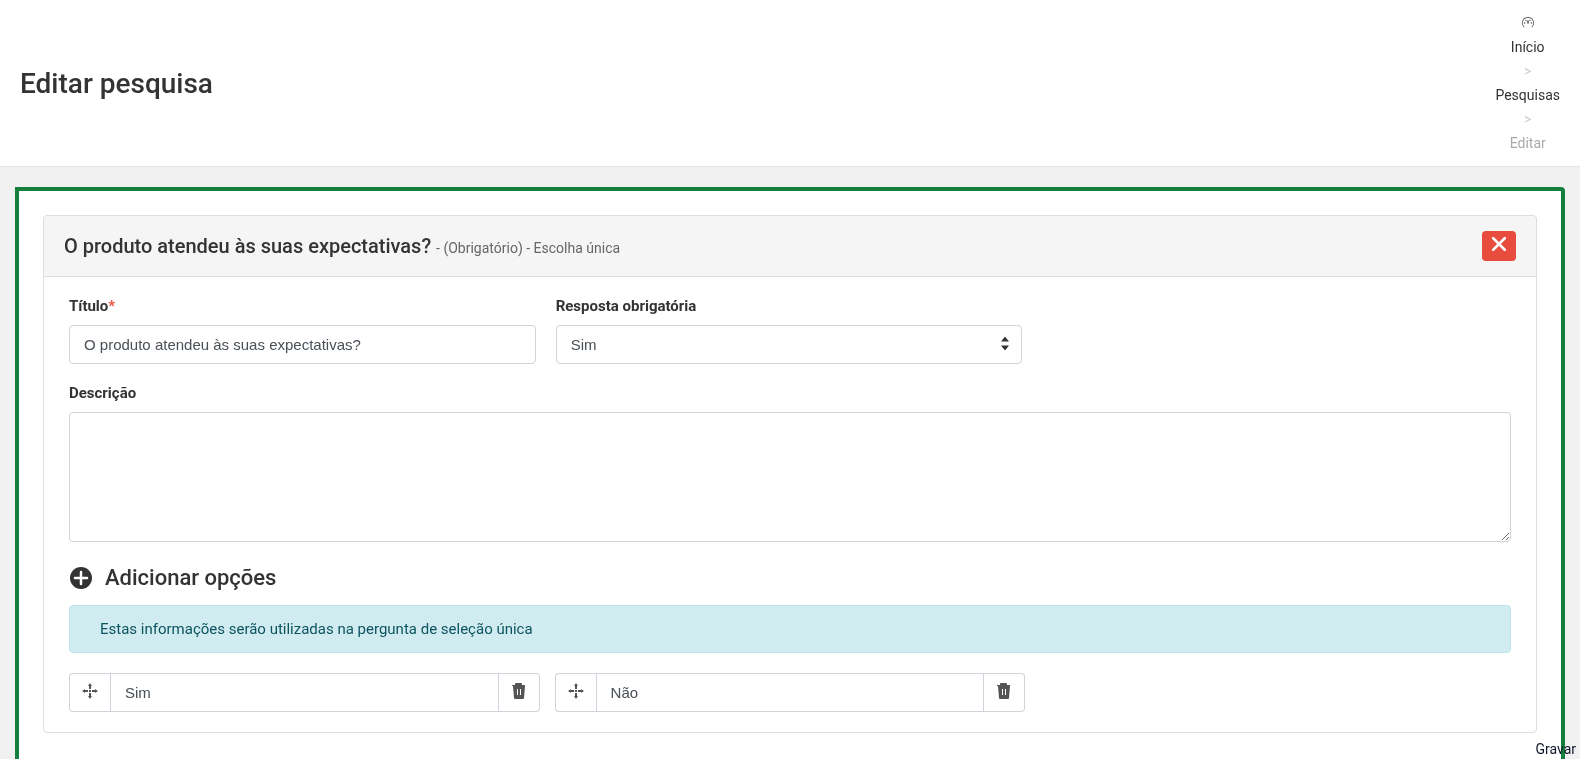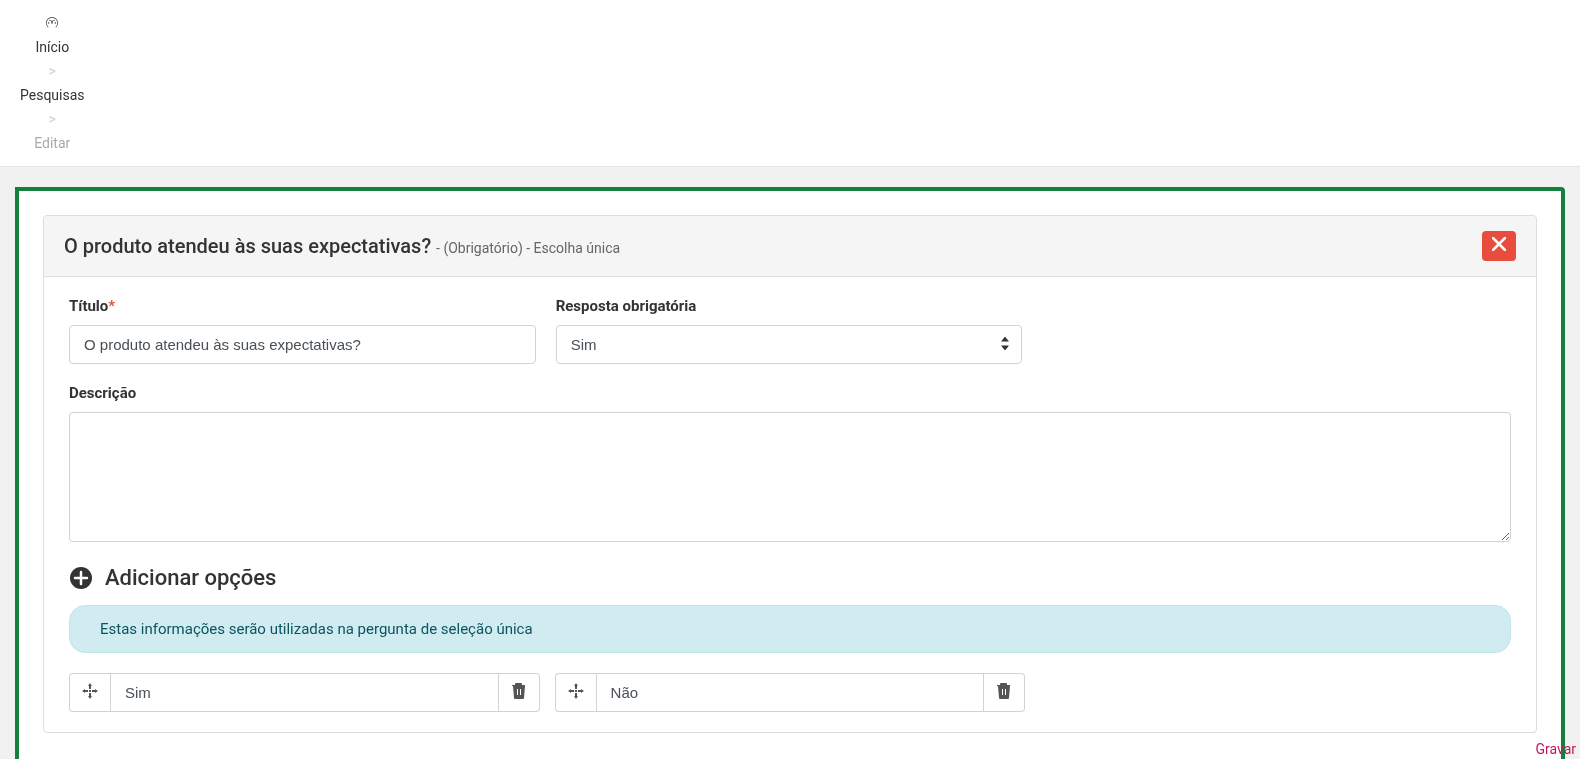--- a/index.html
+++ b/index.html
@@ -28,33 +28,34 @@
     .form-label { display: block; margin-bottom: 10px; font-size: 15px; color: #333; font-weight: bold; }
     .required { color: #e74c3c; }
     .form-control { width: 100%; padding: 10px 14px; border: 1px solid #ced4da; border-radius: 4px; font-size: 15px; color: #495057; background: #fff; }
     .select-wrap { position: relative; }
     .select-wrap .form-control { appearance: none; padding-right: 34px; cursor: pointer; }
     .select-caret { position: absolute; right: 12px; top: 50%; transform: translateY(-50%); pointer-events: none; color: #555; }
     textarea.form-control { min-height: 130px; resize: both; }
     .add-options { display: flex; align-items: center; gap: 12px; margin-bottom: 15px; cursor: pointer; }
     .add-options h3 { font-size: 22px; font-weight: 500; color: #333; }
     .plus-circle { width: 24px; height: 24px; }
-    .alert-info { background: #d1ecf1; border: 1px solid #bee5eb; color: #0c5460; padding: 14px 30px; border-radius: 16px; margin-bottom: 20px; font-size: 15px; }
+    .alert-info { background: #d1ecf1; border: 1px solid #bee5eb; color: #0c5460; padding: 14px 30px; border-radius: 4px; margin-bottom: 20px; font-size: 15px; }
     .options-row { display: flex; gap: 15px; }
     .option-group { display: flex; flex: 0 0 calc(33.333% - 10px); }
     .option-handle, .option-delete { width: 50px; display: flex; align-items: center; justify-content: center; background: #fff; border: 1px solid #ced4da; color: #555; cursor: pointer; }
     .option-handle { border-radius: 4px 0 0 4px; border-right: none; cursor: move; }
     .option-delete { border-radius: 0 4px 4px 0; border-left: none; }
     .option-group .form-control { border-radius: 0; }
-    .footer-hint { position: fixed; right: 0; bottom: 0; color: #be185d; font-size: 14px; padding: 2px 4px; }
+    .footer-hint { position: fixed; right: 0; bottom: 0; color: #0f172a; font-size: 14px; padding: 2px 4px; }
   </style>
 </head>
 <body>
 
 <div class="header">
+  <h1 class="page-title">Editar pesquisa</h1>
   <div class="breadcrumb">
     <span class="gauge-icon">
       <svg viewBox="0 0 24 24" fill="#333">
           <path d="M12 3a9 9 0 00-9 9 9 9 0 003 6.7l.7-.7A8 8 0 014 12a8 8 0 0116 0 8 8 0 01-2.7 6l.7.7A9 9 0 0021 12a9 9 0 00-9-9zm0 5a1 1 0 00-1 1v3a1 1 0 102 0V9a1 1 0 00-1-1z"></path>
           <circle cx="7" cy="12" r="1"></circle>
           <circle cx="17" cy="12" r="1"></circle>
           <circle cx="9" cy="8" r="1"></circle>
           <circle cx="15" cy="8" r="1"></circle>
         </svg>
     </span>

